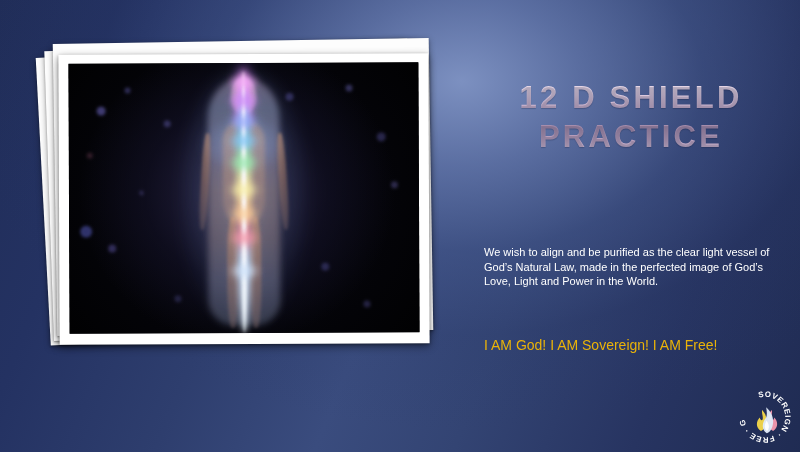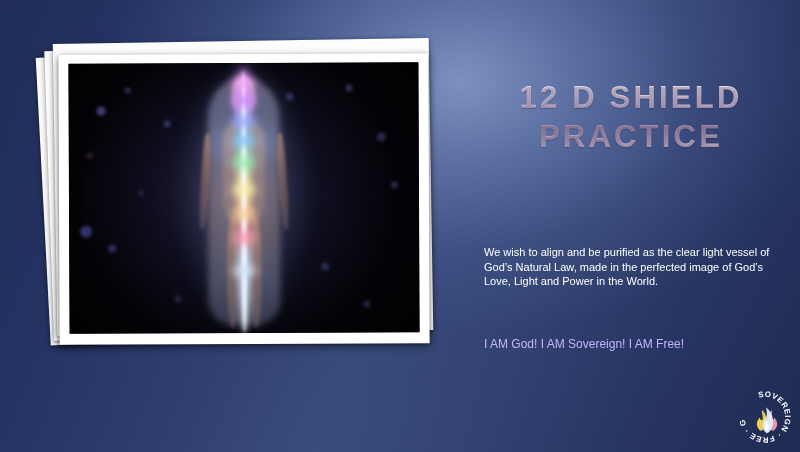--- a/index.html
+++ b/index.html
@@ -269,23 +269,23 @@
     top: 245px;
     font-size: 11px;
     font-weight: 400;
     line-height: 1.33;
     color: #ffffff;
   }
   #law-affirmation {
     position: absolute;
     left: 14px;
     top: 337px;
-    font-size: 12px;
+    font-size: 14px;
     font-weight: 400;
-    color: #c4b5fd;
+    color: #eab308;
     white-space: nowrap;
   }
 
   
   #logo-badge {
     position: absolute;
     left: 736px;
     top: 388px;
     width: 58px;
     height: 58px;

